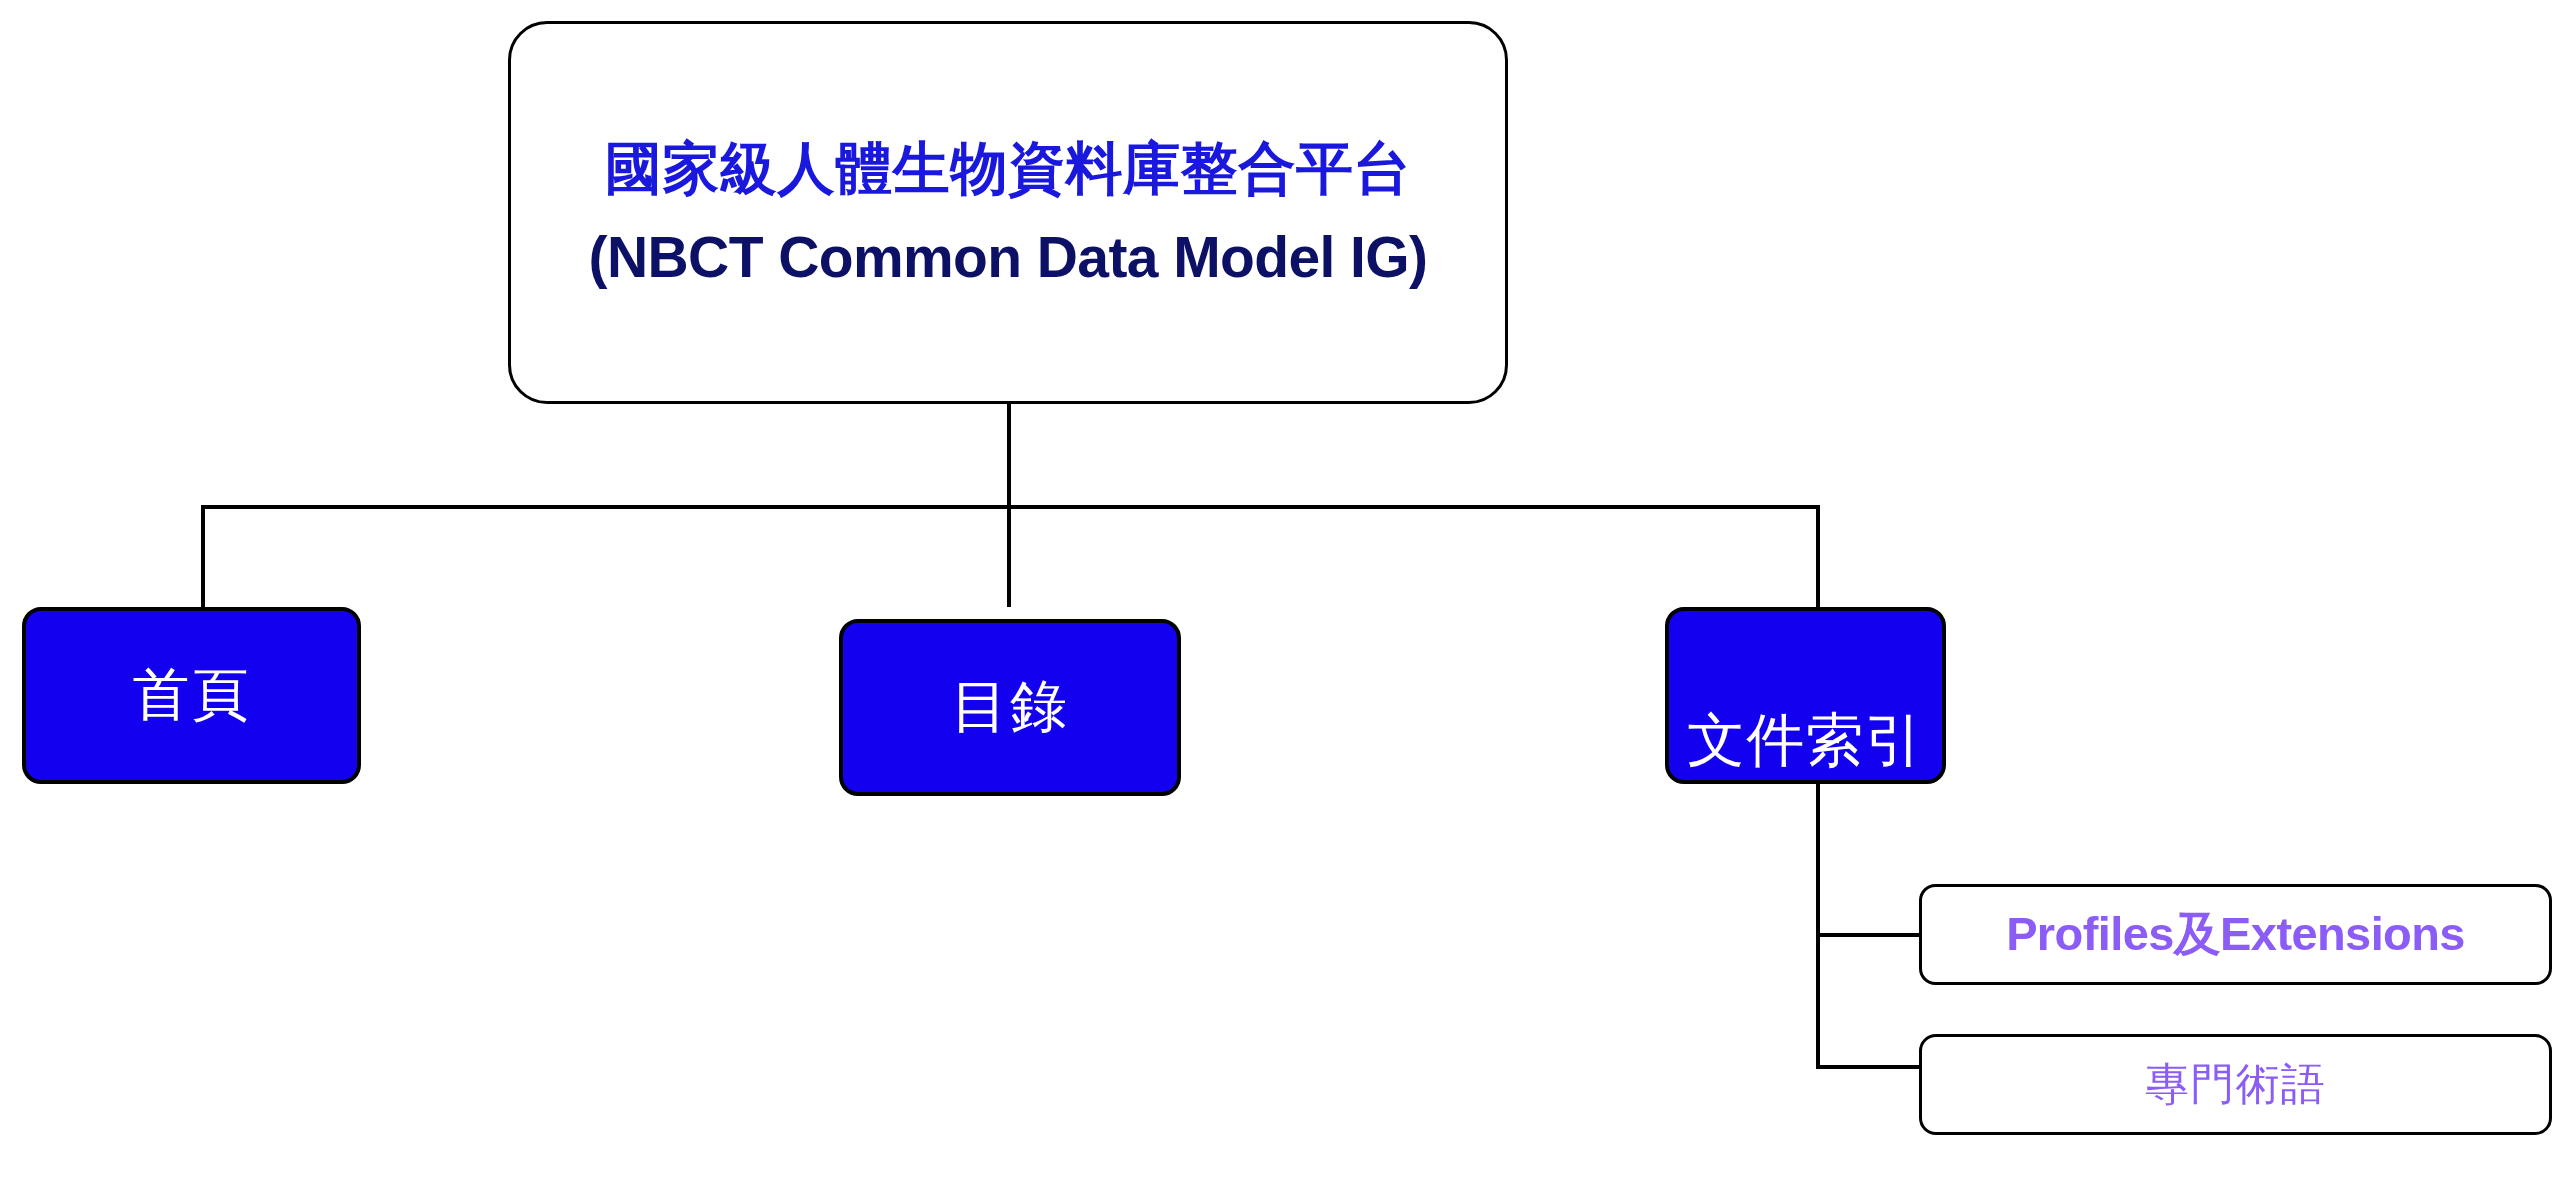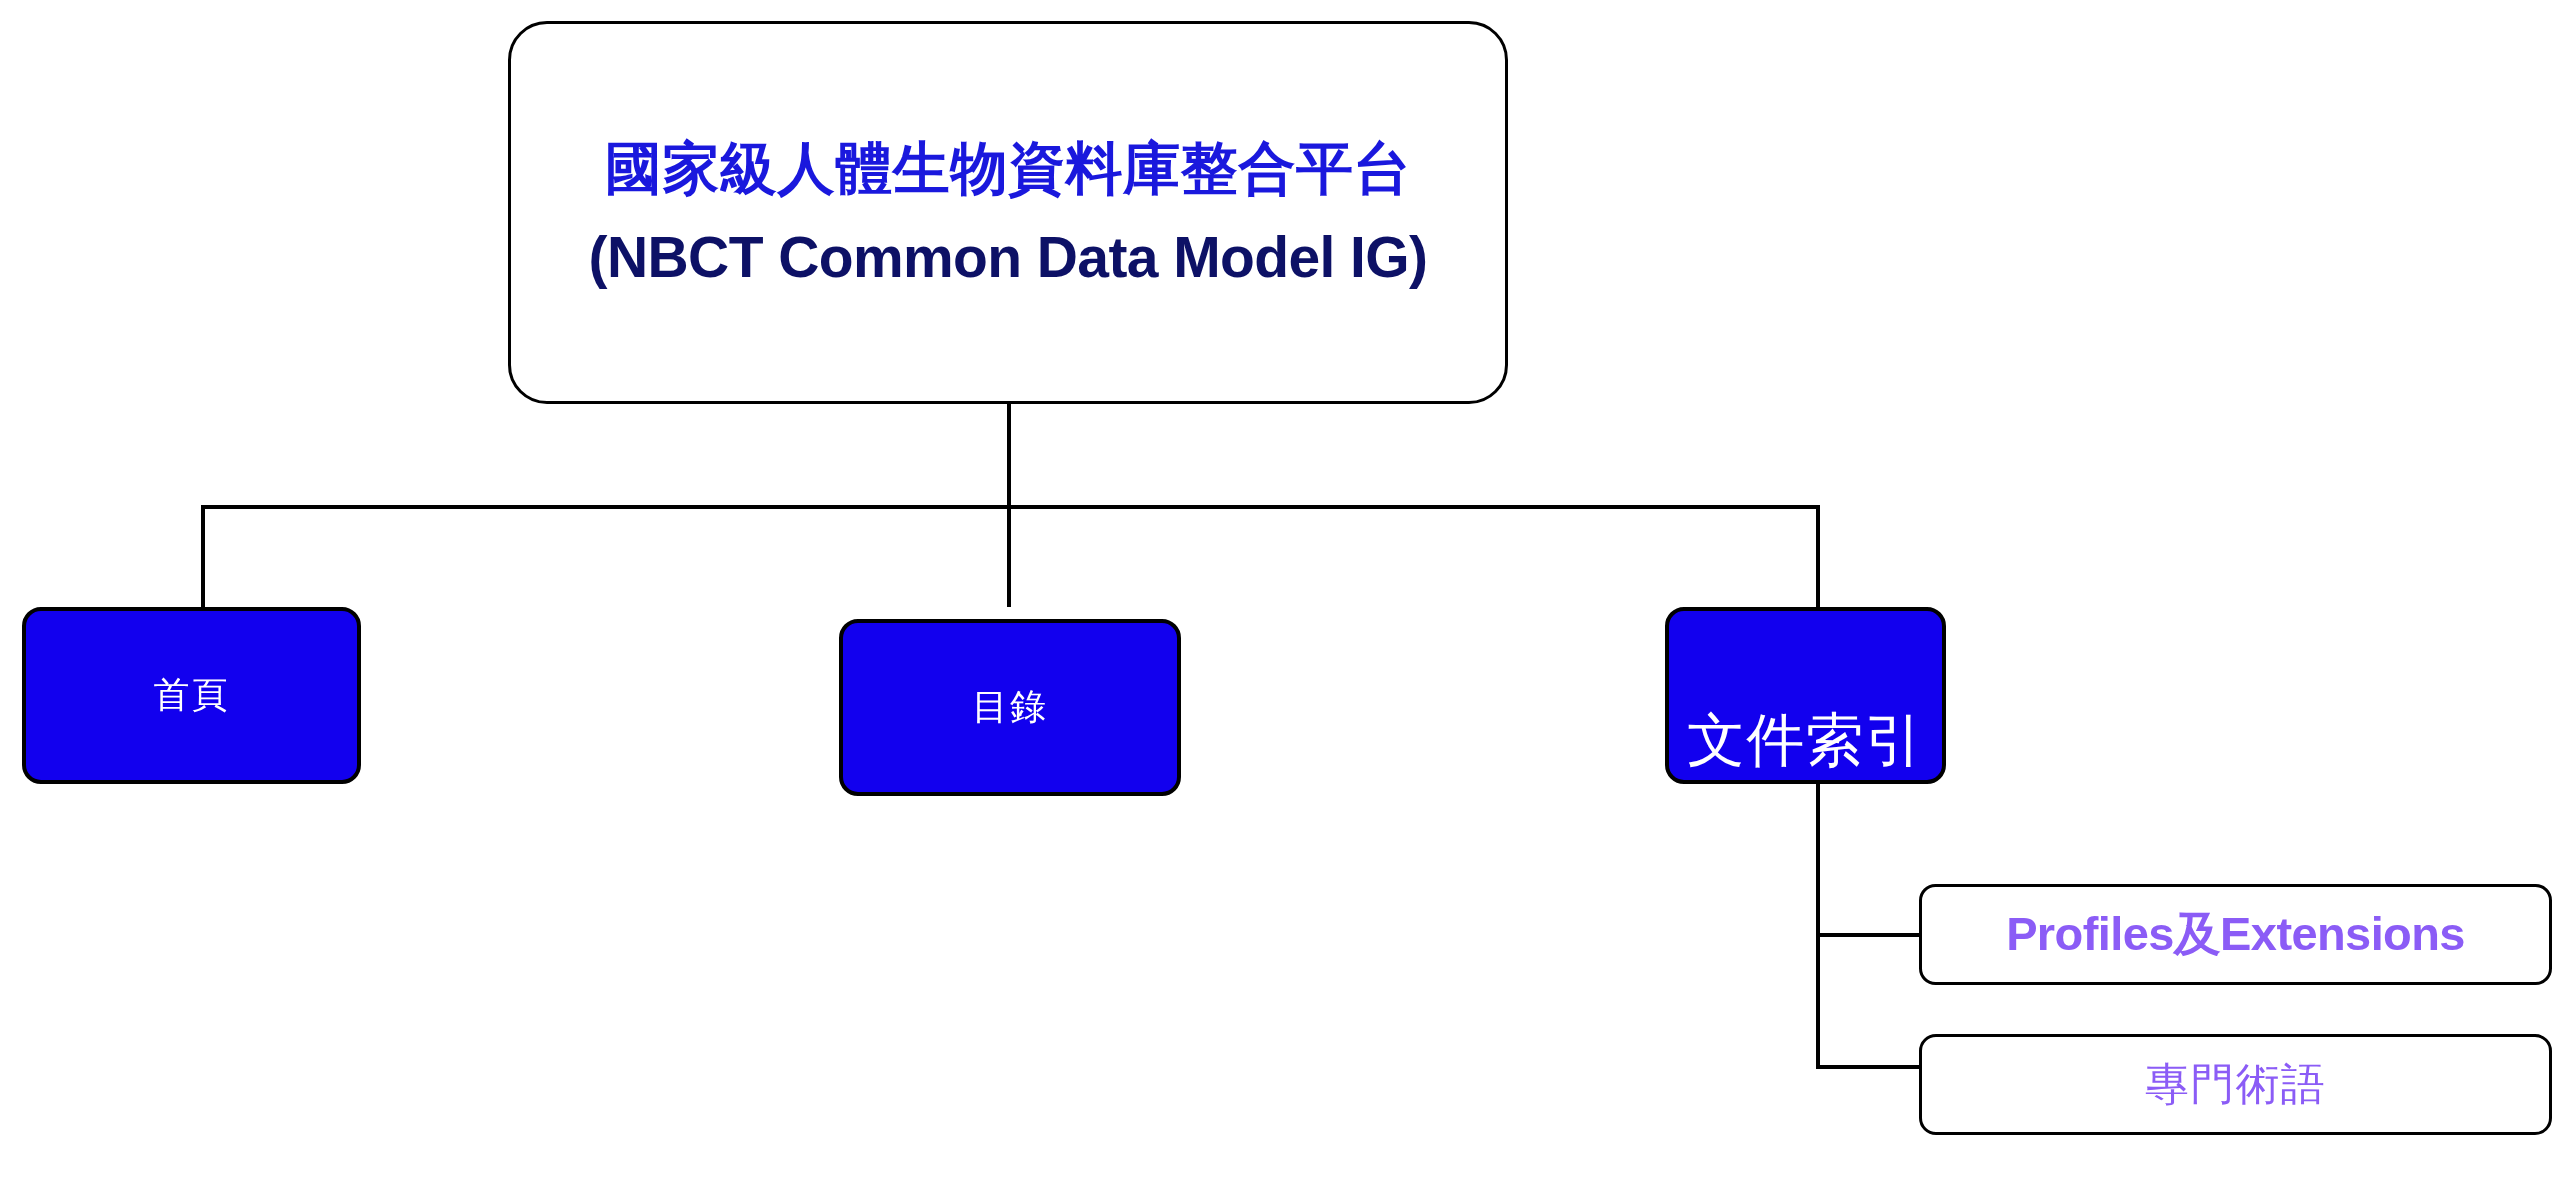--- a/index.html
+++ b/index.html
@@ -67,21 +67,21 @@
   .nav-node {
     position: absolute;
     box-sizing: border-box;
     background: #1200ee;
     border: 4.4px solid #000000;
     border-radius: 19px;
     display: flex;
     align-items: center;
     justify-content: center;
     color: #ffffff;
-    font-size: 36px;
+    font-size: 57px;
     font-weight: 400;
     letter-spacing: 1.9px;
     white-space: nowrap;
   }
   #node-home     { left: 22px;   top: 607px; width: 339px; height: 177px; }
   #node-toc      { left: 839px; top: 619px; width: 342px; height: 177px; }
   #node-doc-index{ left: 1665px; top: 607px; width: 281px; height: 177px;
                    font-size: 58px; letter-spacing: 1.3px; align-items: flex-end; }
 
   

